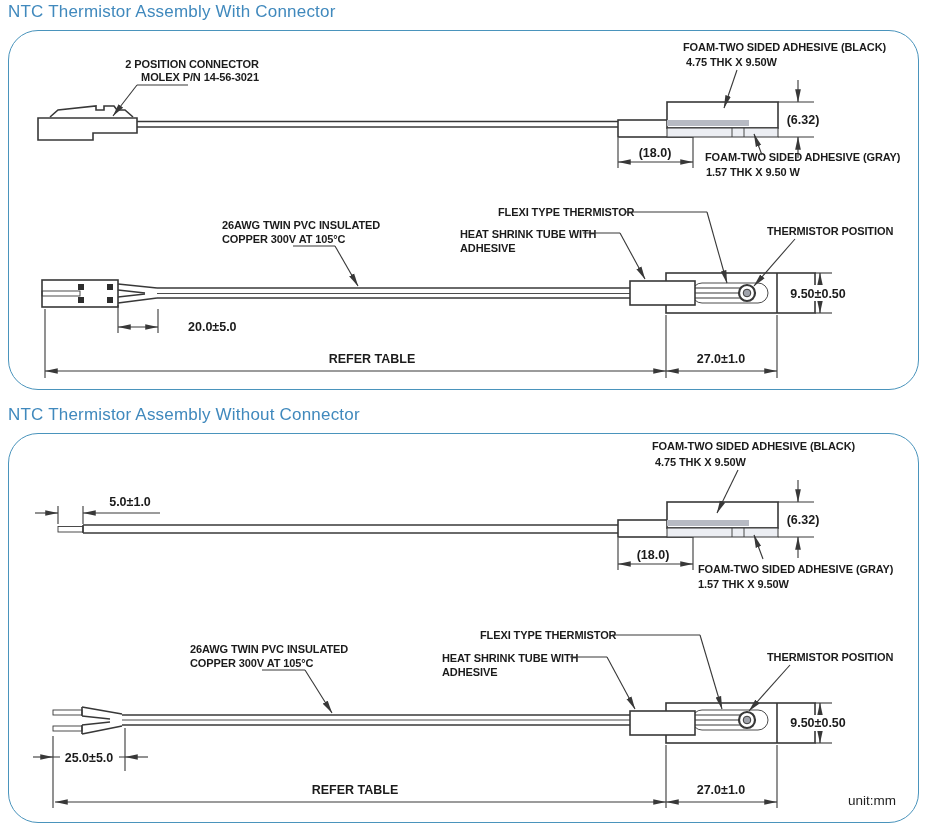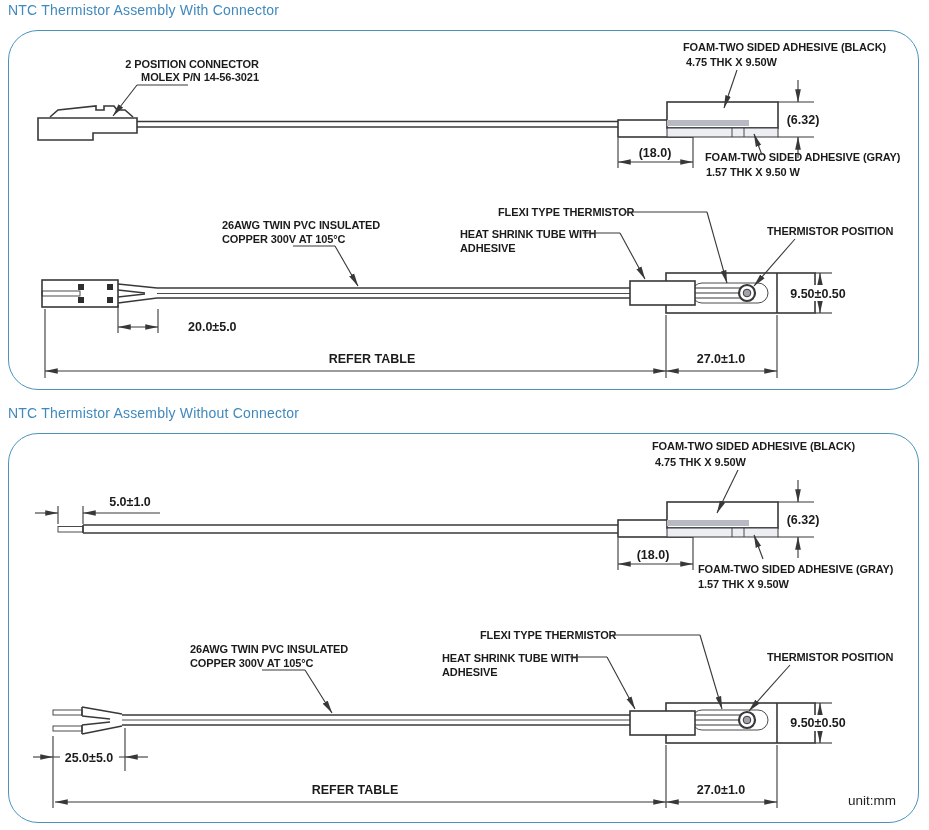--- a/index.html
+++ b/index.html
@@ -10,21 +10,21 @@
     --light-foam:#eceef3;
     --text:#1b1b1b;
   }
   html,body{margin:0;padding:0;}
   body{
     width:929px;height:830px;position:relative;background:#fff;
     font-family:"Liberation Sans",sans-serif;overflow:hidden;
   }
   .title{
     position:absolute;left:8px;color:var(--title-blue);
-    font-size:14px;font-weight:500;letter-spacing:.2px;white-space:nowrap;
+    font-size:17px;font-weight:500;letter-spacing:.2px;white-space:nowrap;
   }
   .panel{
     position:absolute;left:8px;width:911px;
     border:1.6px solid var(--border-blue);border-radius:30px;
     background:#fff;box-sizing:border-box;
   }
   svg{position:absolute;left:8px;}
   .ol{stroke:var(--line);stroke-width:1.6;fill:none;}
   .olf{stroke:var(--line);stroke-width:1.6;fill:#fff;}
   .thin{stroke:var(--line);stroke-width:.9;fill:none;}

